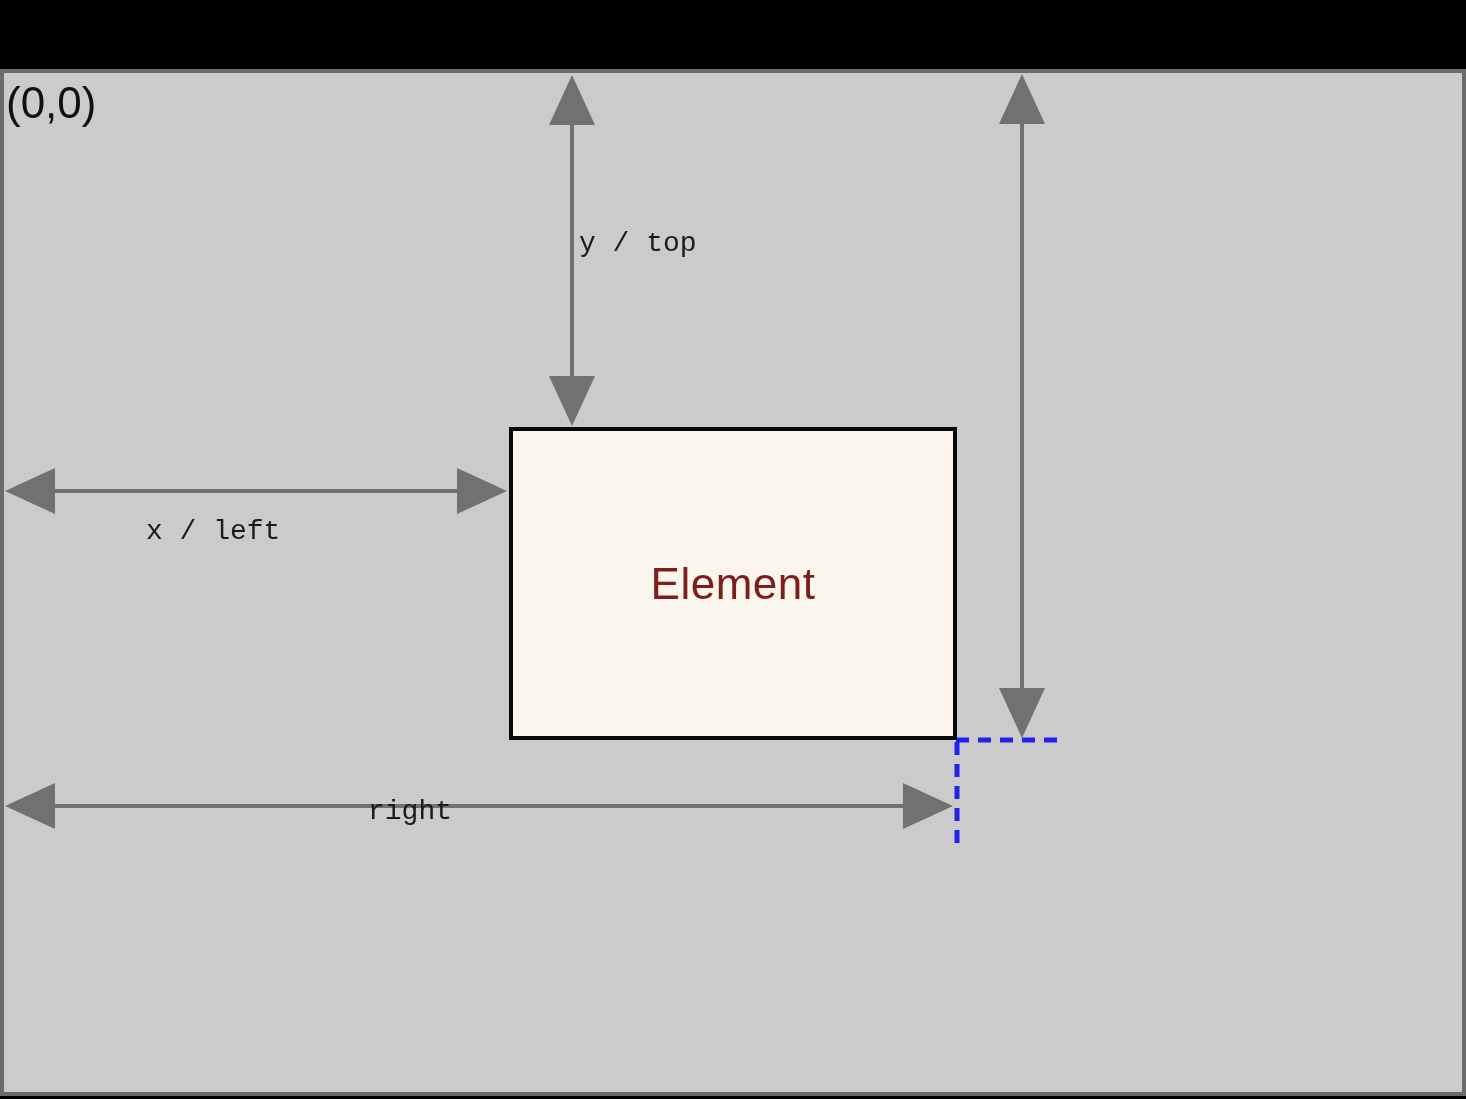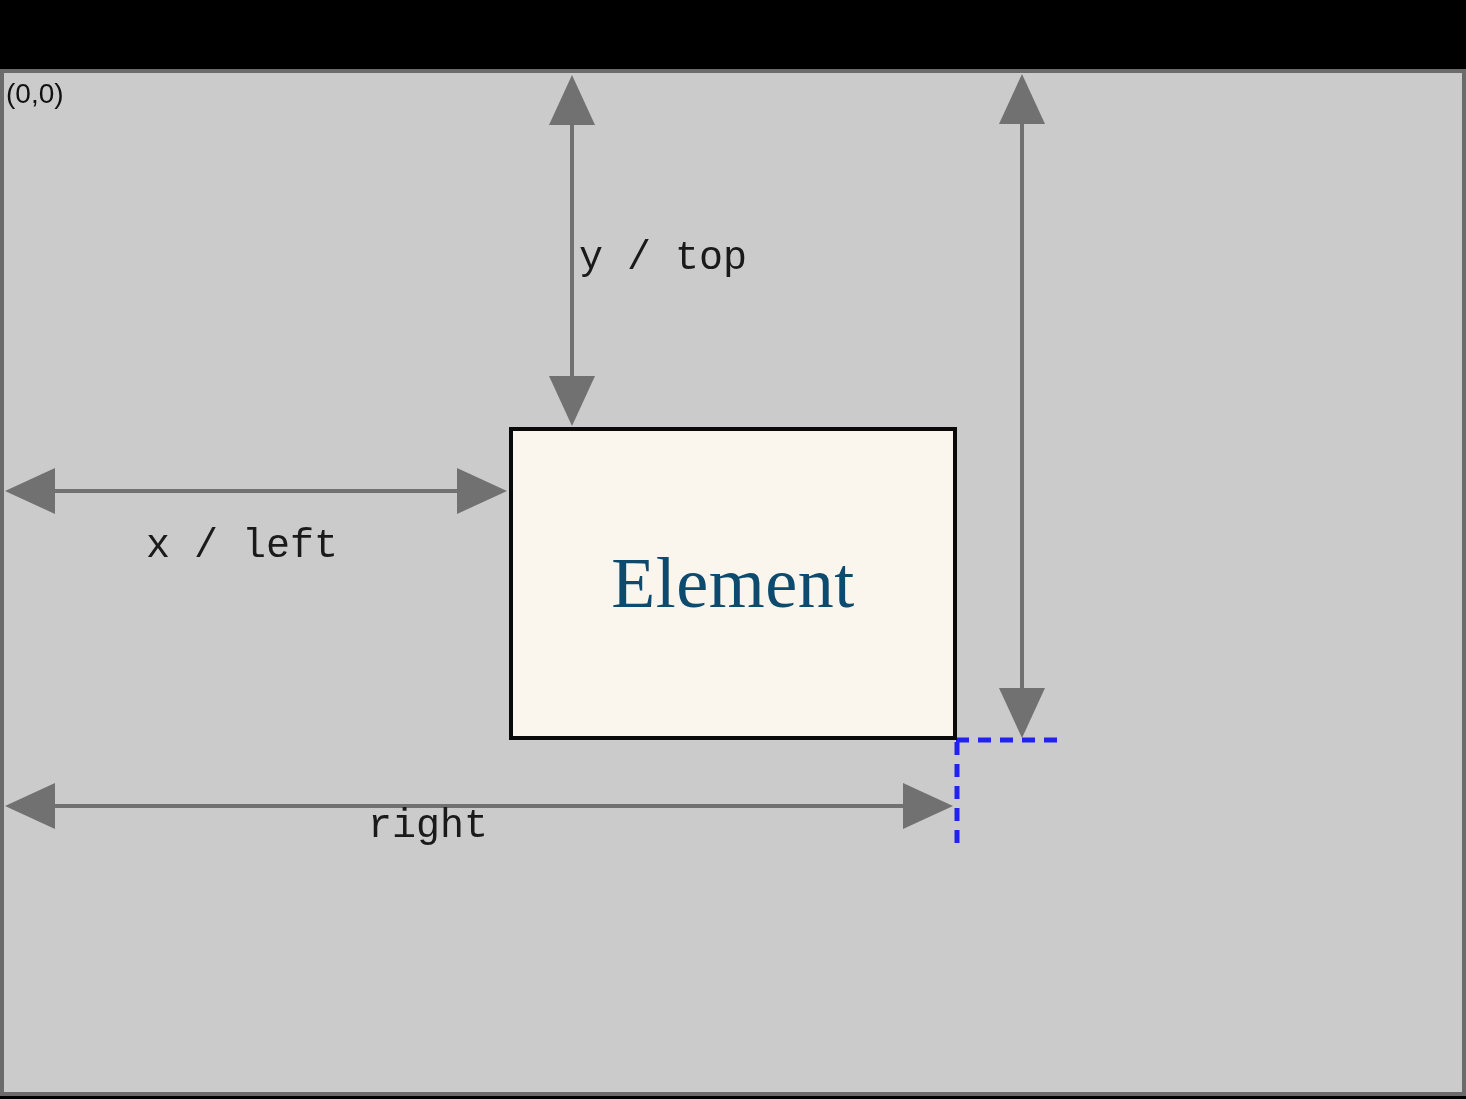--- a/index.html
+++ b/index.html
@@ -42,41 +42,40 @@
     width: 448px;
     height: 313px;
     box-sizing: border-box;
     border: 4px solid #0a0a0a;
     background: #faf6ed;
     display: flex;
     align-items: center;
     justify-content: center;
   }
   .element-box .element-text {
-    font-family: Liberation Serif, serif;
-    font-size: 72px;
-    color: #0c4a6e;
+    font-family: Liberation Sans, sans-serif;
+    font-size: 44px;
+    color: #7f1d1d;
     letter-spacing: 0.5px;
   }
   .label {
     position: absolute;
     color: #111111;
     white-space: nowrap;
   }
   .label-origin {
     left: 6px;
     top: 78px;
     font-family: "Liberation Sans", sans-serif;
-    font-size: 28px;
+    font-size: 44px;
   }
   .label-mono {
     font-family: "Liberation Mono", "DejaVu Sans Mono", monospace;
-    font-size: 40px;
+    font-size: 28px;
     color: #1a1a1a;
-    margin-top: 8px;
   }
   .label-y-top   { left: 579px;  top: 228px; }
   .label-x-left  { left: 146px;  top: 516px; }
   .label-bottom  { left: 1046px; top: 384px; }
   .label-right   { left: 368px;  top: 796px; }
 
   .arrow-shaft { stroke: #717171; stroke-width: 4; }
   .arrow-head  { fill: #717171; }
   .guide-line  { stroke: #2222ee; stroke-width: 5; stroke-dasharray: 13 9; fill: none; }
 </style>

